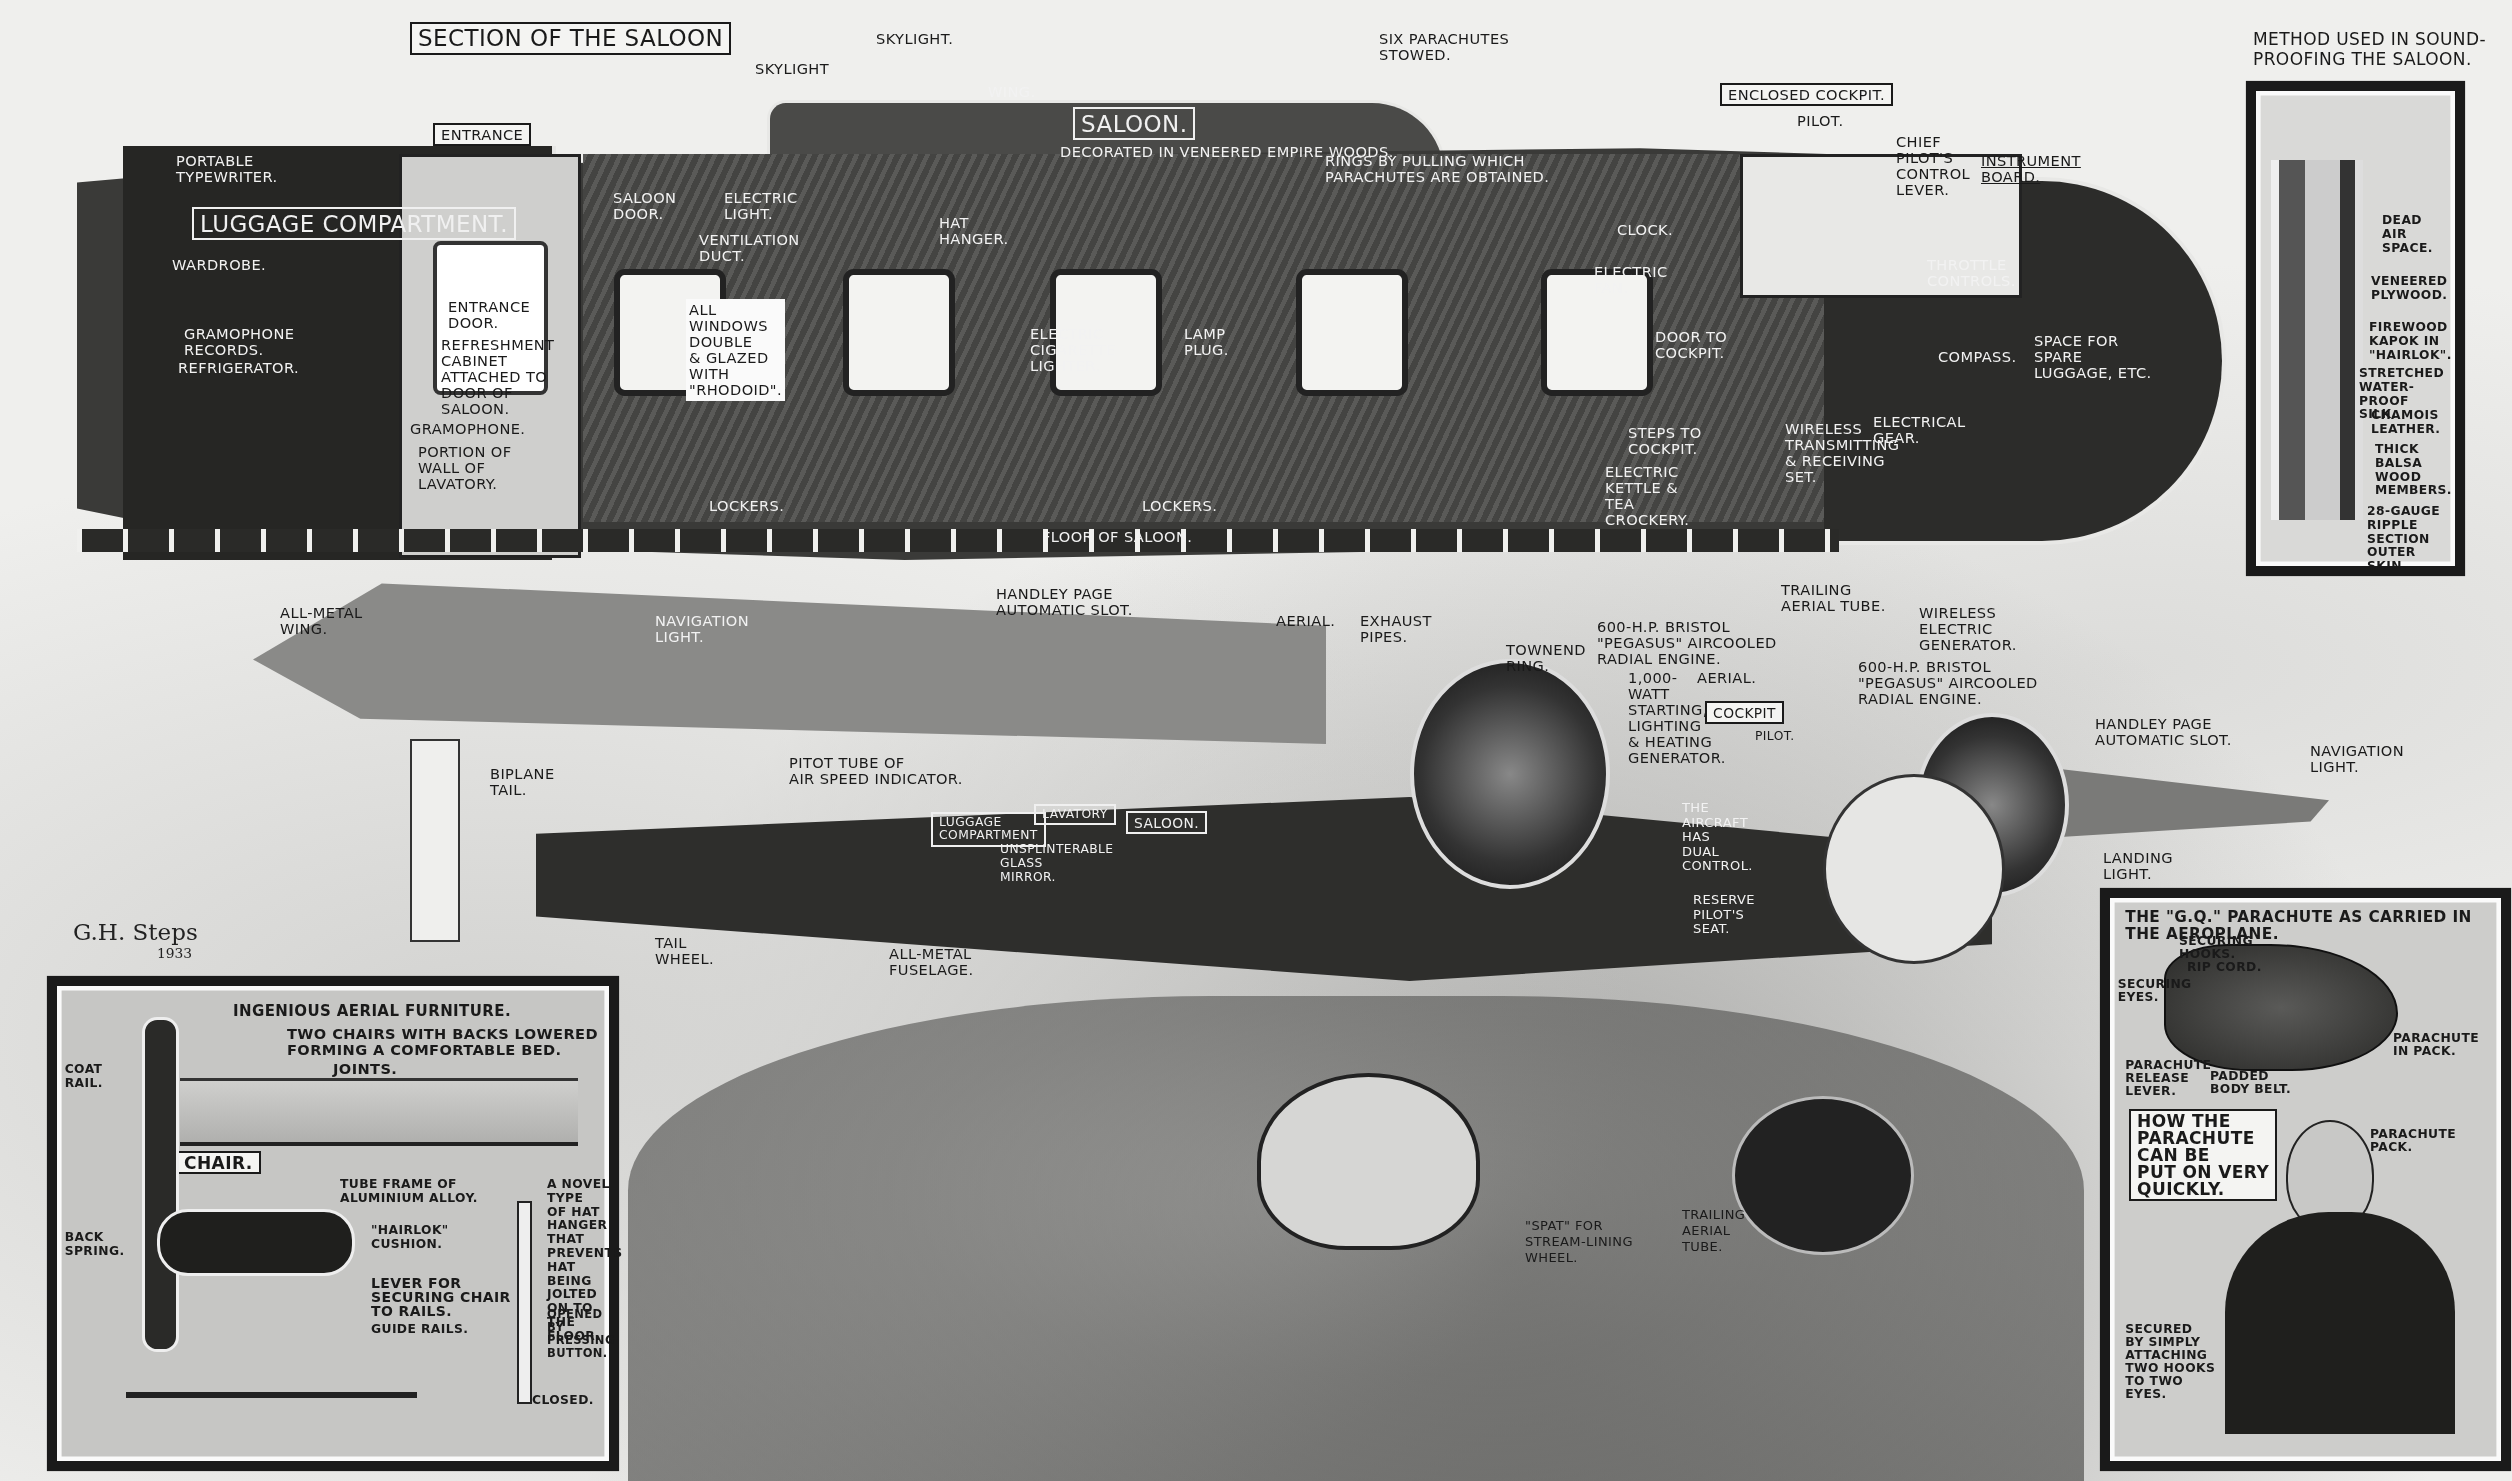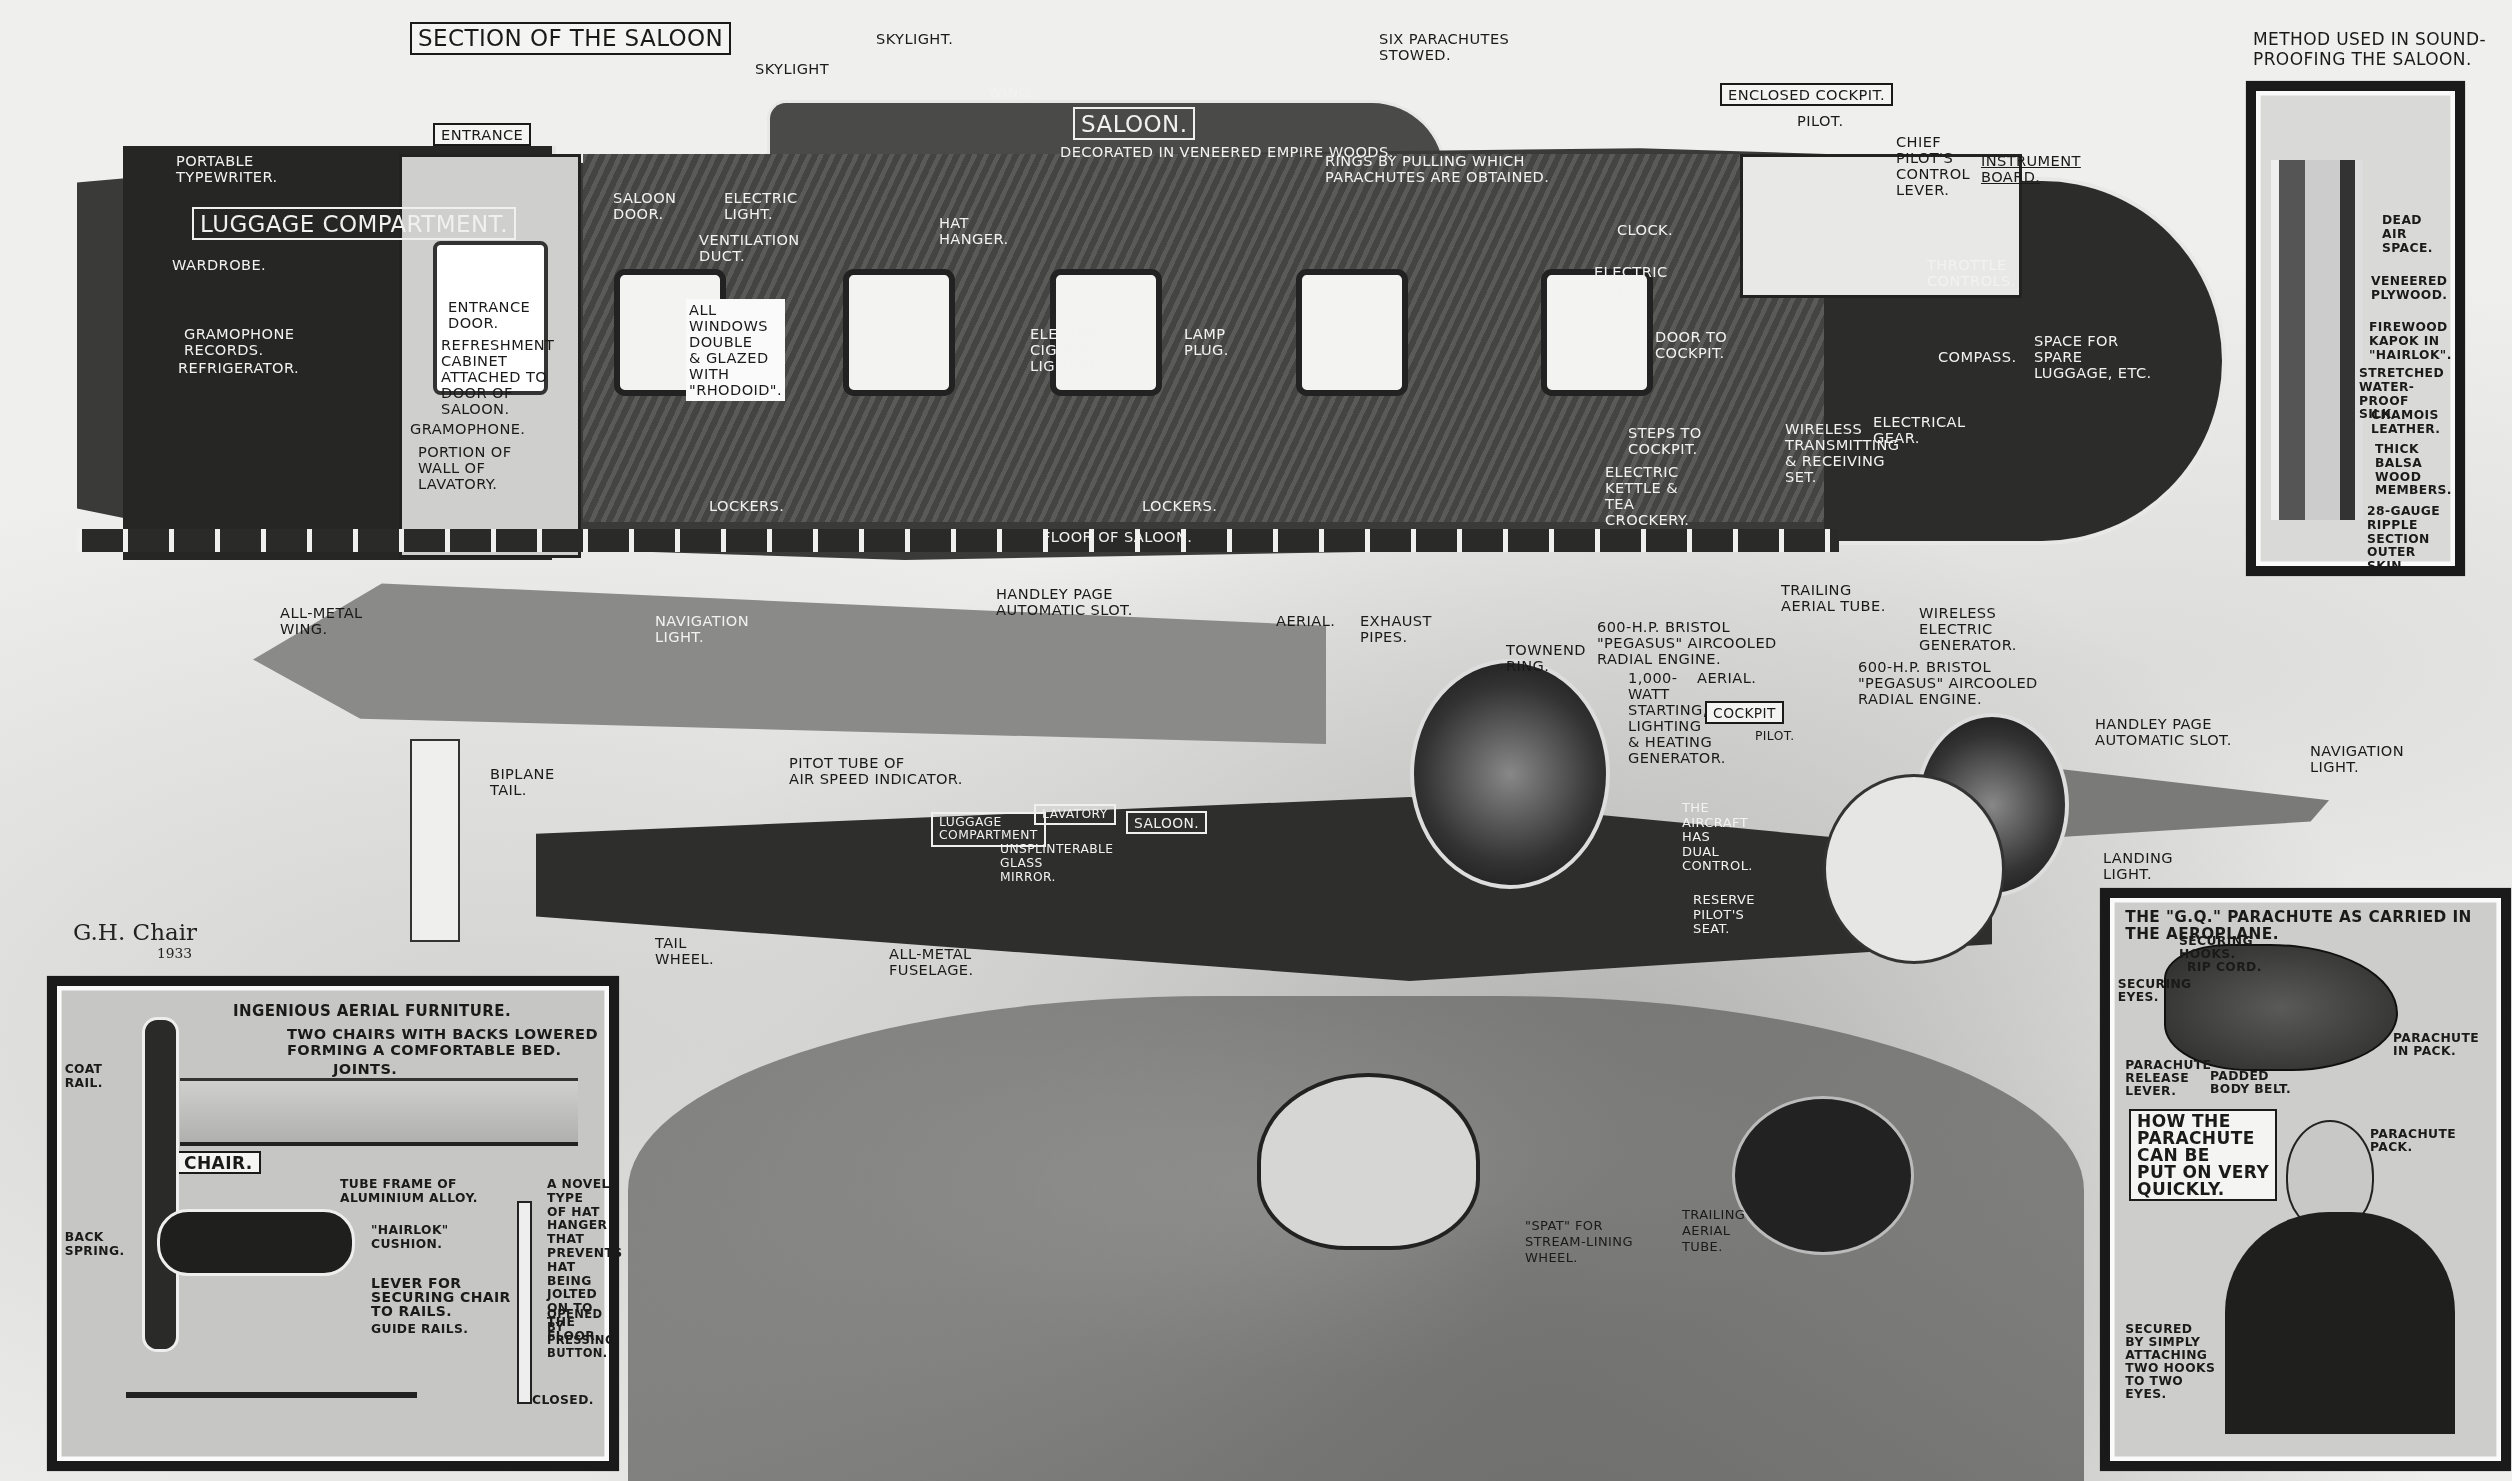--- a/index.html
+++ b/index.html
@@ -262,21 +262,21 @@
   <div class="lbl" style="left:889px;top:946px;">All-metal
 fuselage.</div>
   <div class="lbl" style="left:1525px;top:1218px;font-size:13px;">"Spat" for
 stream-lining
 wheel.</div>
   <div class="lbl" style="left:1682px;top:1207px;font-size:13px;">Trailing
 aerial
 tube.</div>
 
   <div class="sig">
-    <span>G.H. Chair</span>
+    <span>G.H. Steps</span>
     <small>1933</small>
   </div>
 
   <div class="frame furn">
     <div class="lbl" style="left:176px;top:13.8px;font-size:15px;line-height:23px;">Ingenious aerial furniture.</div>
     <div class="lbl" style="left:230px;top:40px;">Two chairs with backs lowered
 forming a comfortable bed.</div>
     <div class="lbl" style="left:276px;top:75px;">Joints.</div>
     <div style="position:absolute;left:123px;top:92px;width:398px;height:61px;border-bottom:4.6px solid #222;border-top:3.1px solid #333;background:linear-gradient(#cfcfcd,#b0b0ae);"></div>
     <div class="lbl boxed" style="left:119px;top:165px;font-size:17px;">Chair.</div>

